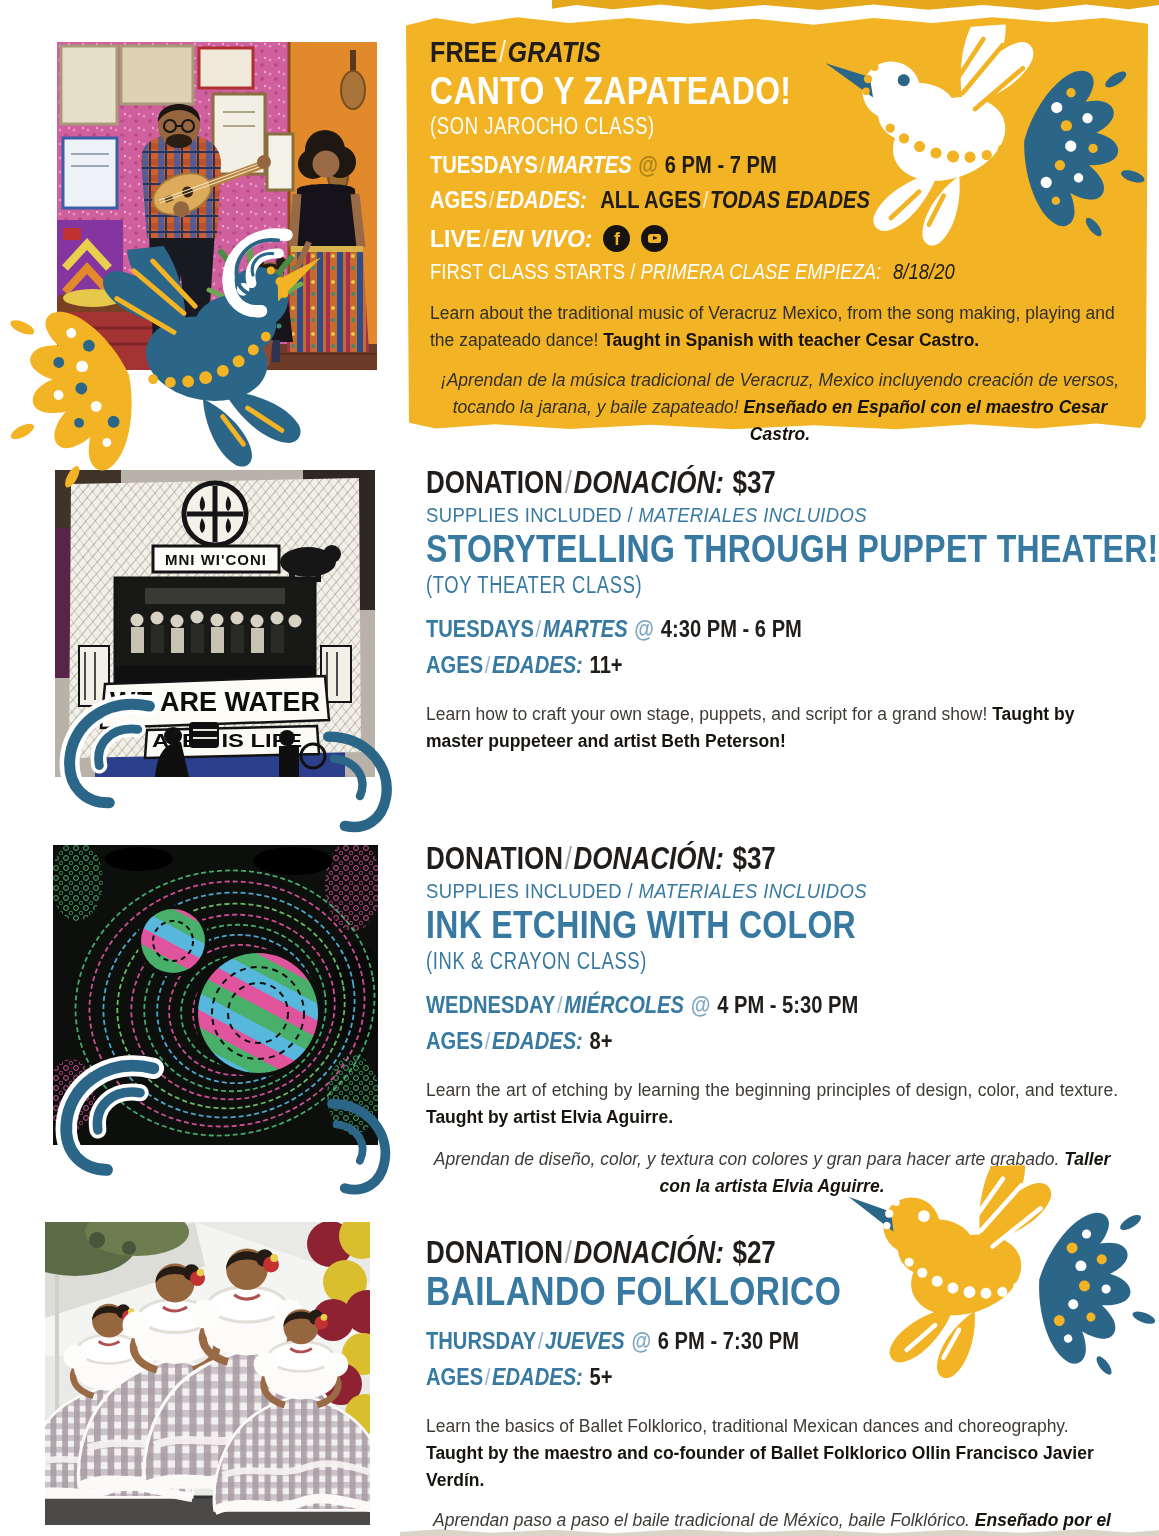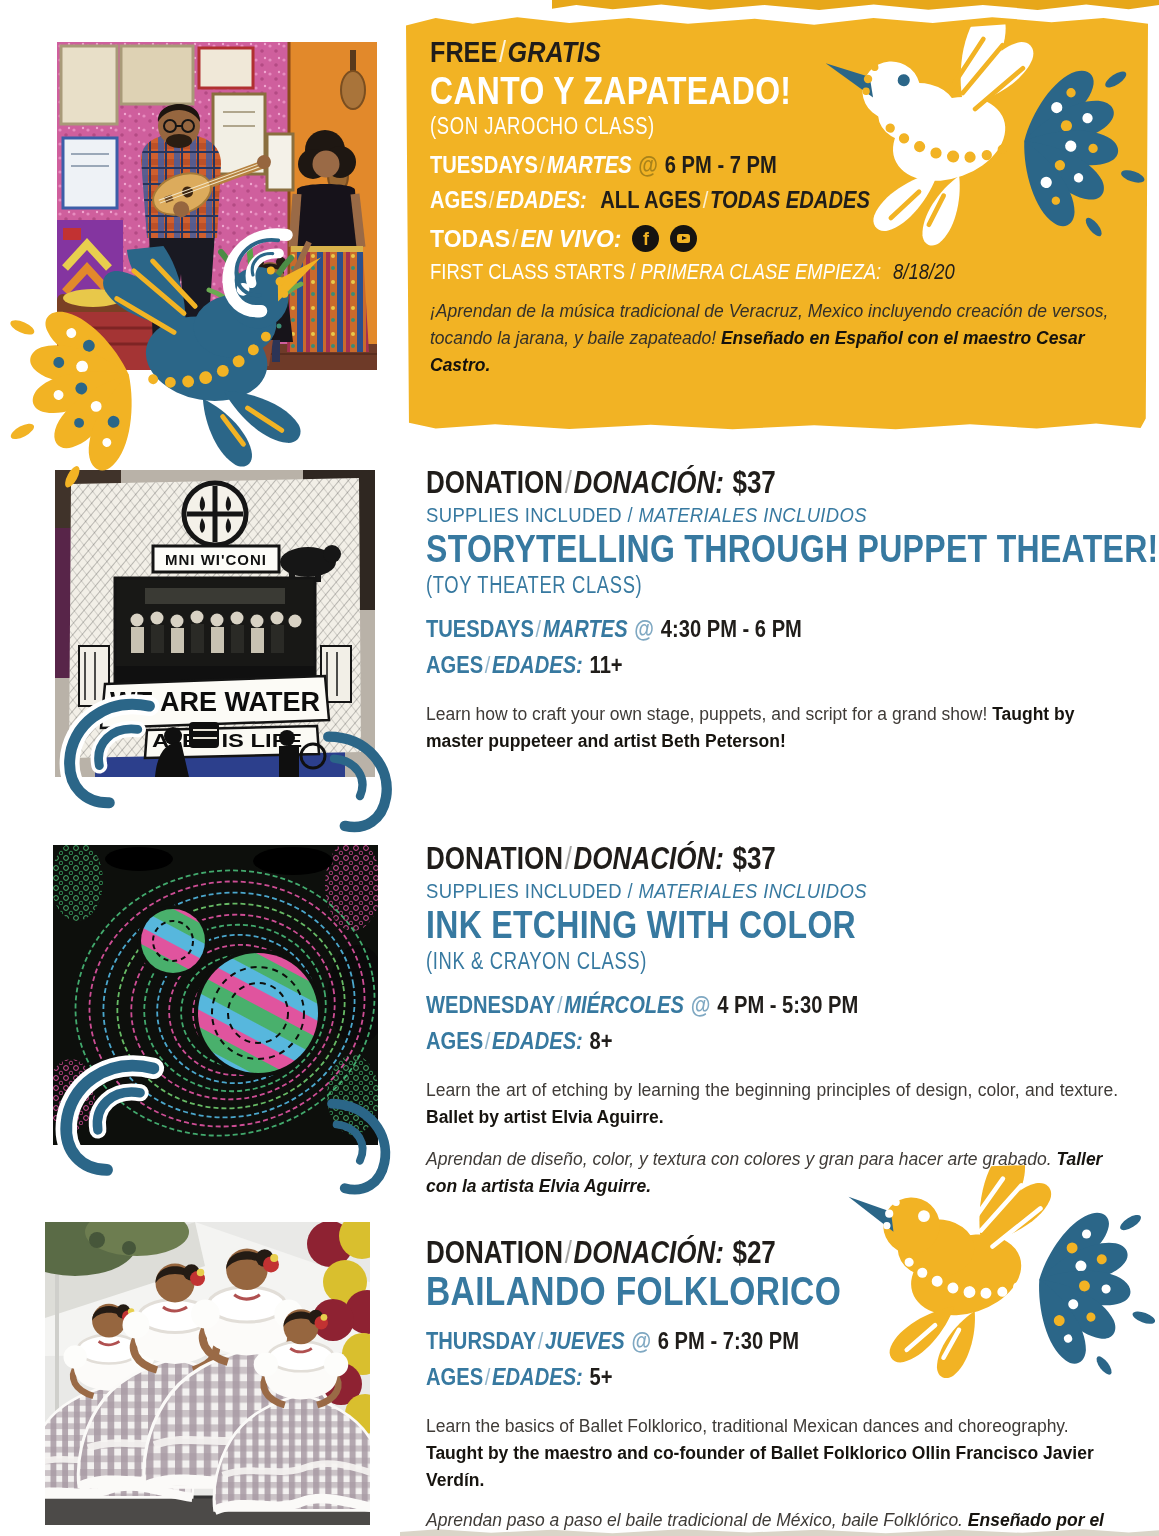--- a/index.html
+++ b/index.html
@@ -70,21 +70,21 @@
     border-left:5px solid #161310;border-top:2.5px solid transparent;border-bottom:2.5px solid transparent;}
 
   .first{font-size:22px;line-height:26px;margin-top:5px;}
   .first .tm{color:#201D1A;}
 
   .para{margin:14px 0 0 0;font-size:17.5px;line-height:27px;color:#3F3B37;}
   .para strong{color:#17140F;}
   .s1 .para{width:700px;color:#33302A;margin-top:15px;}
   .s1 .para strong{color:#15120D;}
   .s2 .para,.s3 .para,.s4 .para{width:692px;margin-top:21px;}
-  .para.es{margin-top:13px;}
+  .para.es{margin-top:13px;text-align:center;}
   .s2 .para,.s3 .para{}
   .s2 .para.es,.s3 .para.es{margin-top:15px;}
   .just{text-align:justify;}
 
   
   .photo{position:absolute;z-index:2;}
   #photo1{left:57px;top:42px;width:320px;height:328px;}
   #photo2{left:55px;top:470px;width:320px;height:307px;}
   #photo3{left:53px;top:845px;width:325px;height:300px;}
   #photo4{left:45px;top:1222px;width:325px;height:303px;}
@@ -546,29 +546,30 @@
     </div>
     <div class="line title h x84">CANTO Y ZAPATEADO!</div>
     <div class="line sub x80">(SON JAROCHO CLASS)</div>
     <div class="line sched h x84">
       <span class="d">TUESDAYS</span><span class="slash">/</span><span class="d it">MARTES</span><span class="at">@</span><span class="tm">6 PM - 7 PM</span>
     </div>
     <div class="line sched ages-l h x84">
       <span class="d">AGES</span><span class="slash">/</span><span class="d it">EDADES:</span><span class="tm gap">ALL AGES</span><span class="slash ks">/</span><span class="tm it">TODAS EDADES</span>
     </div>
     <div class="line sched live h">
-      <span class="d">TODAS</span><span class="slash">/</span><span class="d it">EN VIVO:</span><span class="sicon">
+      <span class="d">LIVE</span><span class="slash">/</span><span class="d it">EN VIVO:</span><span class="sicon">
           <span class="fbf">f</span>
         </span><span class="sicon">
           <span class="ytp"></span>
         </span>
     </div>
     <div class="line first h x84">
       <span class="d">FIRST CLASS STARTS / </span><span class="d it">PRIMERA CLASE EMPIEZA: </span><span class="tm it gap2">8/18/20</span>
     </div>
+    <p class="para"><span>Learn about the traditional music of Veracruz Mexico, from the song making, playing and the zapateado dance! </span><strong>Taught in Spanish with teacher Cesar Castro.</strong></p>
     <p class="para es"><span class="it">¡Aprendan de la música tradicional de Veracruz, Mexico incluyendo creación de versos, tocando la jarana, y baile zapateado! </span><strong class="it">Enseñado en Español con el maestro Cesar Castro.</strong></p>
   </div>
 
   <div id="sec2" class="sec s2">
     <div class="line price h x84">
       <span>DONATION</span><span class="slash">/</span><span class="it">DONACIÓN:</span><span class="amt">$37</span>
     </div>
     <div class="line supplies x88">
       <span>SUPPLIES INCLUDED / </span><span class="it">MATERIALES INCLUIDOS</span>
     </div>
@@ -591,21 +592,21 @@
       <span>SUPPLIES INCLUDED / </span><span class="it">MATERIALES INCLUIDOS</span>
     </div>
     <div class="line title h x82">INK ETCHING WITH COLOR</div>
     <div class="line sub x80">(INK &amp; CRAYON CLASS)</div>
     <div class="line sched h x84">
       <span class="d">WEDNESDAY</span><span class="slash">/</span><span class="d it">MIÉRCOLES</span><span class="at">@</span><span class="tm">4 PM - 5:30 PM</span>
     </div>
     <div class="line sched ages-l h x84">
       <span class="d">AGES</span><span class="slash">/</span><span class="d it">EDADES:</span><span class="tm gap2">8+</span>
     </div>
-    <p class="para just"><span>Learn the art of etching by learning the beginning principles of design, color, and texture. </span><strong>Ballet by artist Elvia Aguirre.</strong></p>
+    <p class="para just"><span>Learn the art of etching by learning the beginning principles of design, color, and texture. </span><strong>Taught by artist Elvia Aguirre.</strong></p>
     <p class="para es"><span class="it">Aprendan de diseño, color, y textura con colores y gran para hacer arte grabado. </span><strong class="it">Taller con la artista Elvia Aguirre.</strong></p>
   </div>
 
   <div id="sec4" class="sec s4">
     <div class="line price h x84">
       <span>DONATION</span><span class="slash">/</span><span class="it">DONACIÓN:</span><span class="amt">$27</span>
     </div>
     <div class="line title h x84">BAILANDO FOLKLORICO</div>
     <div class="line sched h x84">
       <span class="d">THURSDAY</span><span class="slash">/</span><span class="d it">JUEVES</span><span class="at">@</span><span class="tm">6 PM - 7:30 PM</span>

